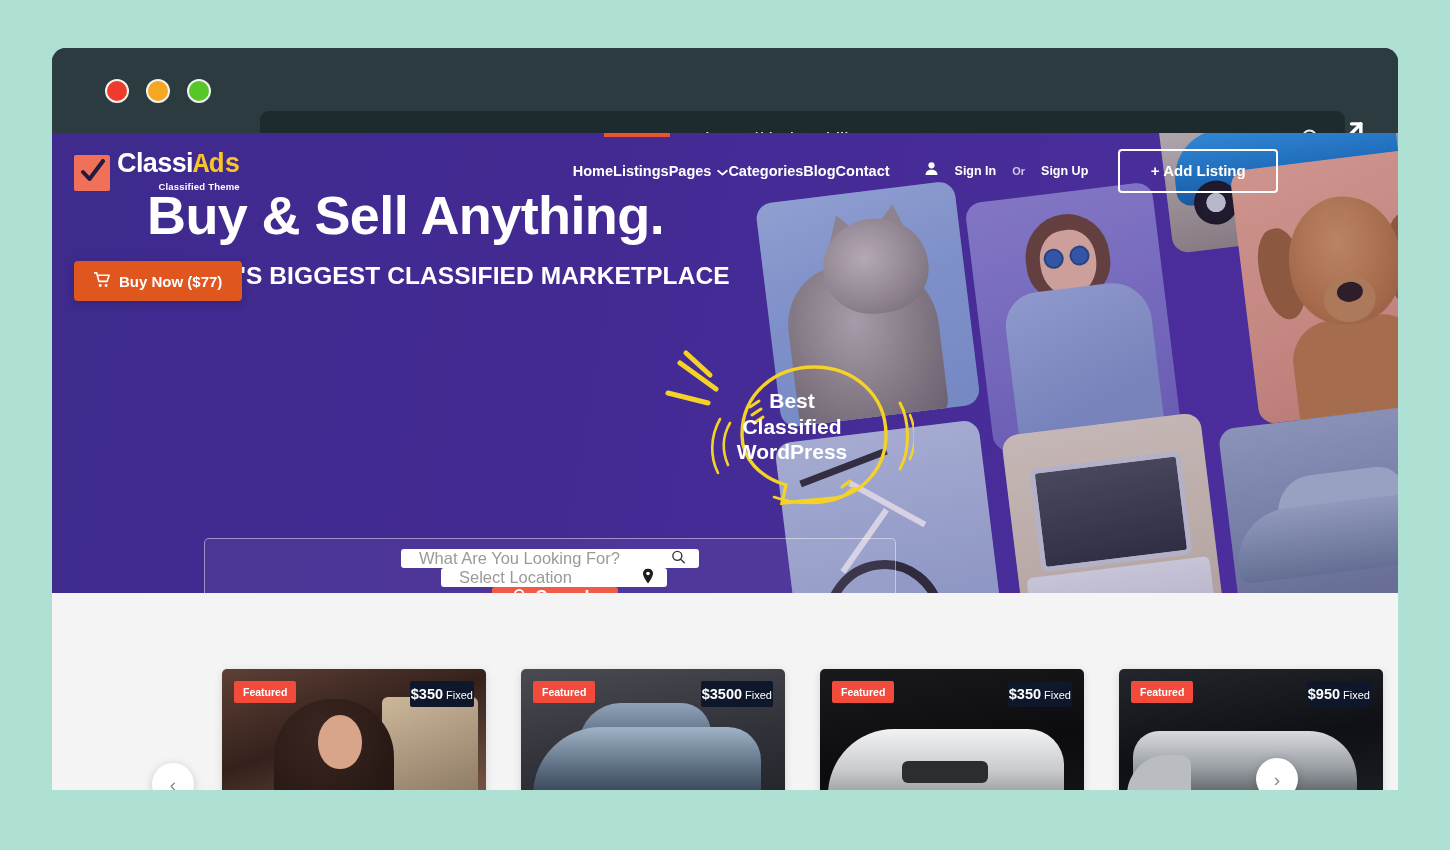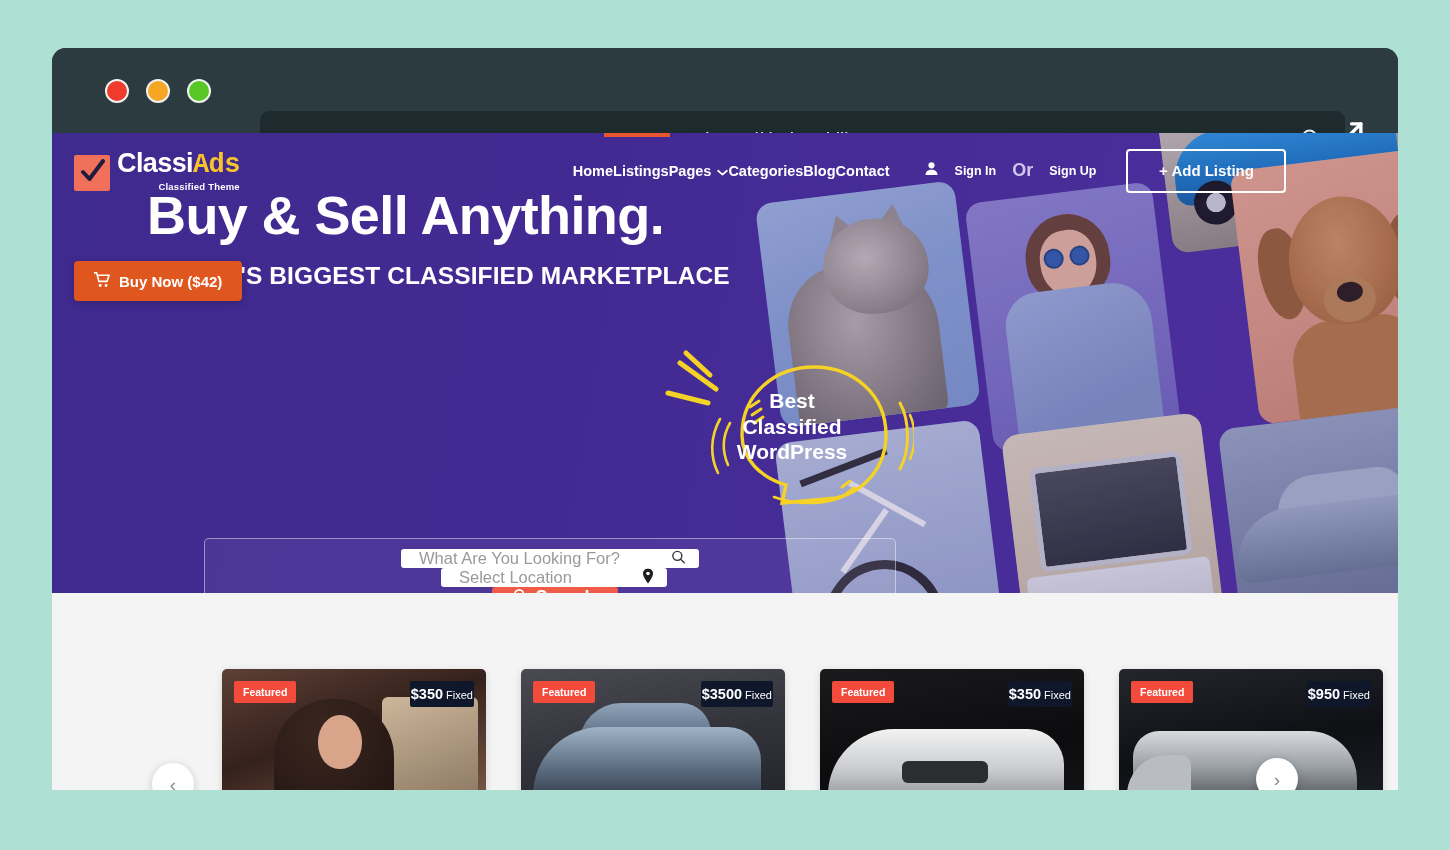--- a/index.html
+++ b/index.html
@@ -320,21 +320,21 @@
   }
 
   .nav { display:flex; margin-left: 333px; align-items:center; }
   .nav a {
     color:#fff; text-decoration:none; font-size:14.5px; font-weight:700;
     display:flex; align-items:center; gap:6px;
   }
 
   .auth { display:flex; align-items:center; gap:16px; margin-left: 34px; }
   .auth .txt { color:#fff; font-size:12.5px; font-weight:700; }
-  .auth .or { color:#cfc6ea; font-size:18px; font-weight:700; }
+  .auth .or { color:#cfc6ea; font-size:11px; font-weight:700; }
 
   .add-listing {
     margin-left: 30px;
     width: 160px; height: 44px;
     border: 2px solid #ffffff;
     border-radius: 4px;
     background: transparent;
     color:#fff;
     font-family:"Liberation Sans", sans-serif;
     font-size: 15px; font-weight: 700;
@@ -710,17 +710,17 @@
     </div>
 
     <button class="buy-now">
       <span>
         <svg viewBox="0 0 18 18" width="16" height="16" fill="#ffffff">
           <path d="M0 1h3l2.6 9.6h9L17 3.6H5.2" stroke="#ffffff" stroke-width="1.8" fill="none" stroke-linecap="round" stroke-linejoin="round"></path>
           <circle cx="7" cy="15.2" r="1.6"></circle>
           <circle cx="13.6" cy="15.2" r="1.6"></circle>
         </svg>
       </span>
-      <span>Buy Now ($42)</span>
+      <span>Buy Now ($77)</span>
     </button>
 
   </div>
 </div>
 
 </body></html>

